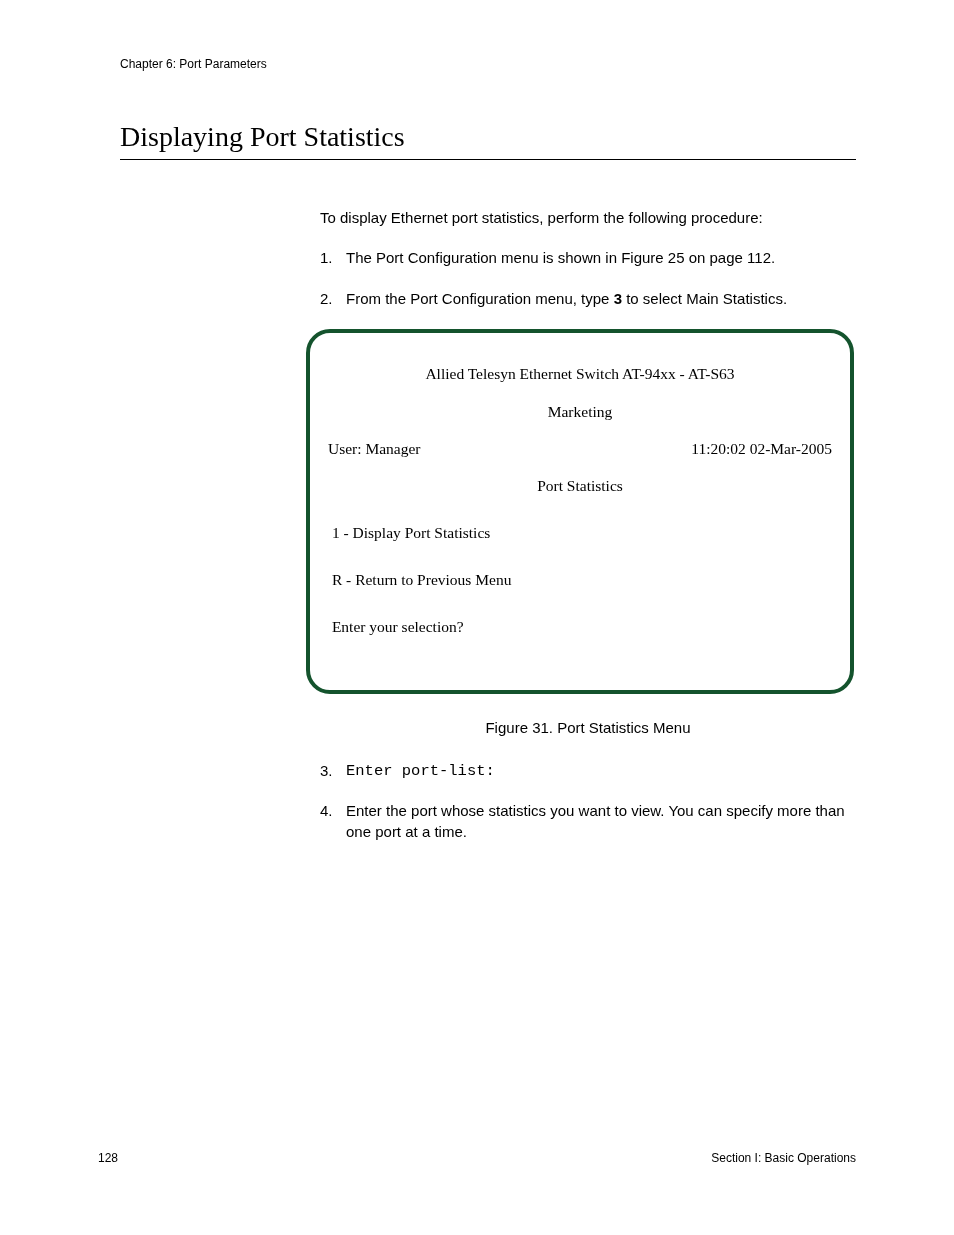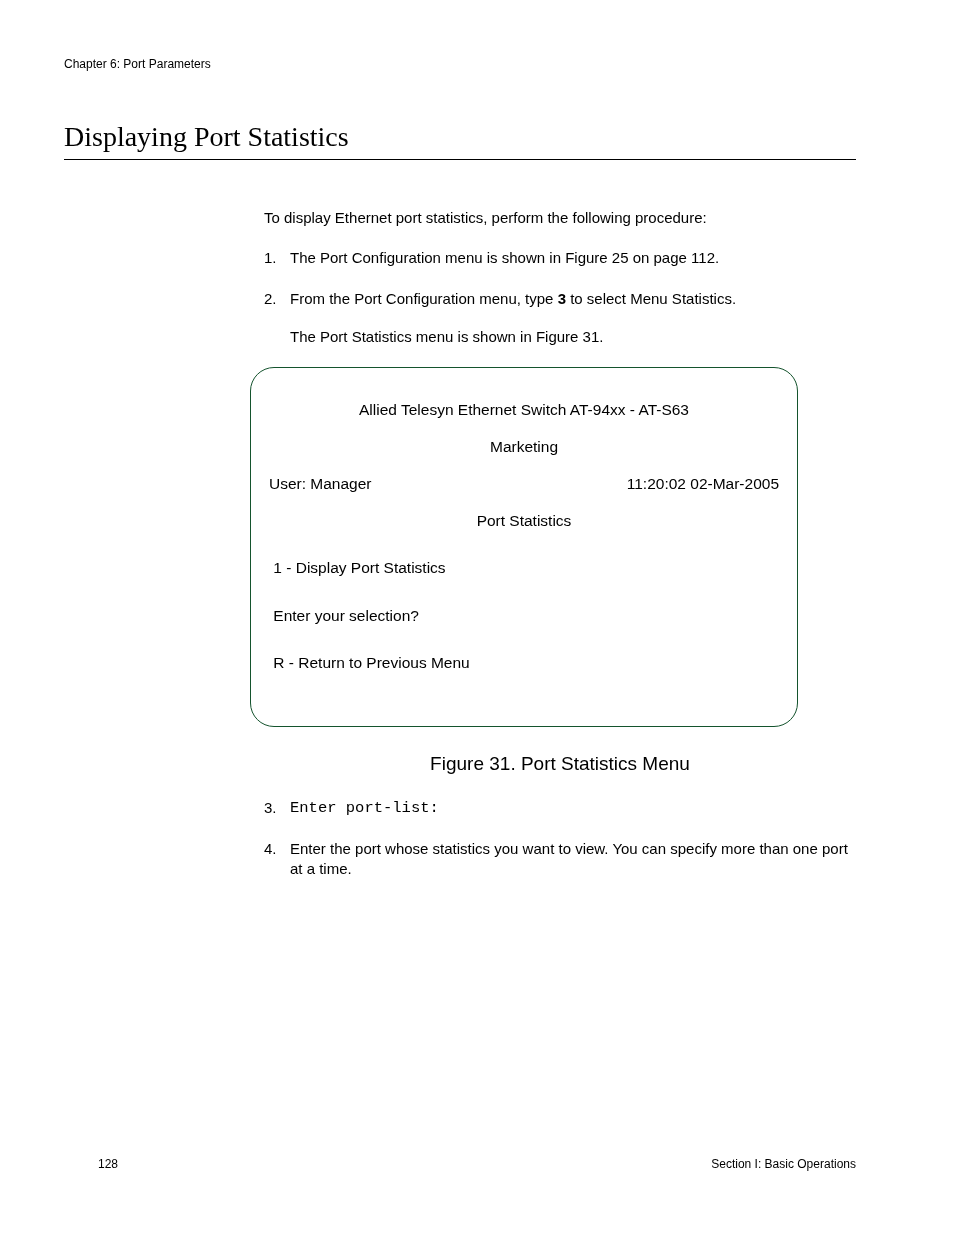--- a/index.html
+++ b/index.html
@@ -8,21 +8,21 @@
     height: 1235px;
     background: #fff;
     font-family: Arial, Helvetica, sans-serif;
     color: #000;
     position: relative;
   }
   .page {
     position: relative;
     width: 954px;
     height: 1235px;
-    padding: 57px 98px 0 64px;
+    padding: 57px 98px 0 120px;
   }
   .running-header {
     font-size: 12px;
     margin-bottom: 50px;
   }
   .title-block {
     border-bottom: 1px solid #000;
     padding-bottom: 6px;
     margin-bottom: 48px;
   }
@@ -50,48 +50,48 @@
   }
   .sub-para {
     margin-top: 18px;
   }
   .b { font-weight: bold; }
   .terminal-wrap {
     margin: 0 0 24px -14px;
   }
   .terminal {
     width: 548px;
-    border: 1px solid #14532d;
+    border: 4px solid #14532d;
     border-radius: 24px;
     padding: 14px 18px 16px 18px;
-    font-family: Liberation Sans, sans-serif;
+    font-family: Liberation Serif, serif;
     font-size: 15.5px;
     line-height: 1.2;
     white-space: pre;
     overflow: hidden;
   }
   .term-center { text-align: center; }
   .term-row { display: flex; justify-content: space-between; }
   .term-block { margin-top: 10px; }
   .fig-caption {
     text-align: center;
-    font-size: 19px;
+    font-size: 15px;
     margin-bottom: 22px;
   }
   .mono-inline {
     font-family: "Lucida Console", "Courier New", monospace;
     font-size: 15.5px;
     display: block;
     margin-top: 14px;
   }
   .footer {
     position: absolute;
     left: 98px;
     right: 98px;
-    bottom: 64px;
+    bottom: 70px;
     display: flex;
     justify-content: space-between;
     font-size: 12px;
   }
 </style>
 </head>
 <body>
 
 <div class="page">
 
@@ -108,36 +108,35 @@
     <ol class="ol">
 
       <li class="li">
         <span class="marker">1.</span>
         <div class="sub-para">The Port Configuration menu is shown in Figure 25 on page 112.</div>
       </li>
 
       <li class="li">
         <span class="marker">2.</span>
         <span>
-          <span>From the Port Configuration menu, type </span><span class="b">3</span><span> to select Menu Statistics.</span>
+          <span>From the Port Configuration menu, type </span><span class="b">3</span><span> to select Main Statistics.</span>
         </span>
-        <div class="sub-para">The Port Statistics menu is shown in Figure 31.</div>
       </li>
 
     </ol>
 
     <div class="terminal-wrap">
       <div class="terminal">
 <div class="term-center">Allied Telesyn Ethernet Switch AT-94xx - AT-S63</div>
 <div class="term-center">Marketing</div>
 <div class="term-row"><span>User: Manager</span><span>11:20:02 02-Mar-2005</span></div>
 <div class="term-center">Port Statistics</div>
 <div class="term-block"> 1 - Display Port Statistics</div>
+<div class="term-block"> R - Return to Previous Menu</div>
 <div class="term-block"> Enter your selection?</div>
-<div class="term-block"> R - Return to Previous Menu</div>
       </div>
     </div>
 
     <div class="fig-caption">Figure 31. Port Statistics Menu</div>
 
     <ol class="ol">
 
       <li class="li">
         <span class="marker">3.</span>
         <span class="mono-inline">Enter port-list:</span>

